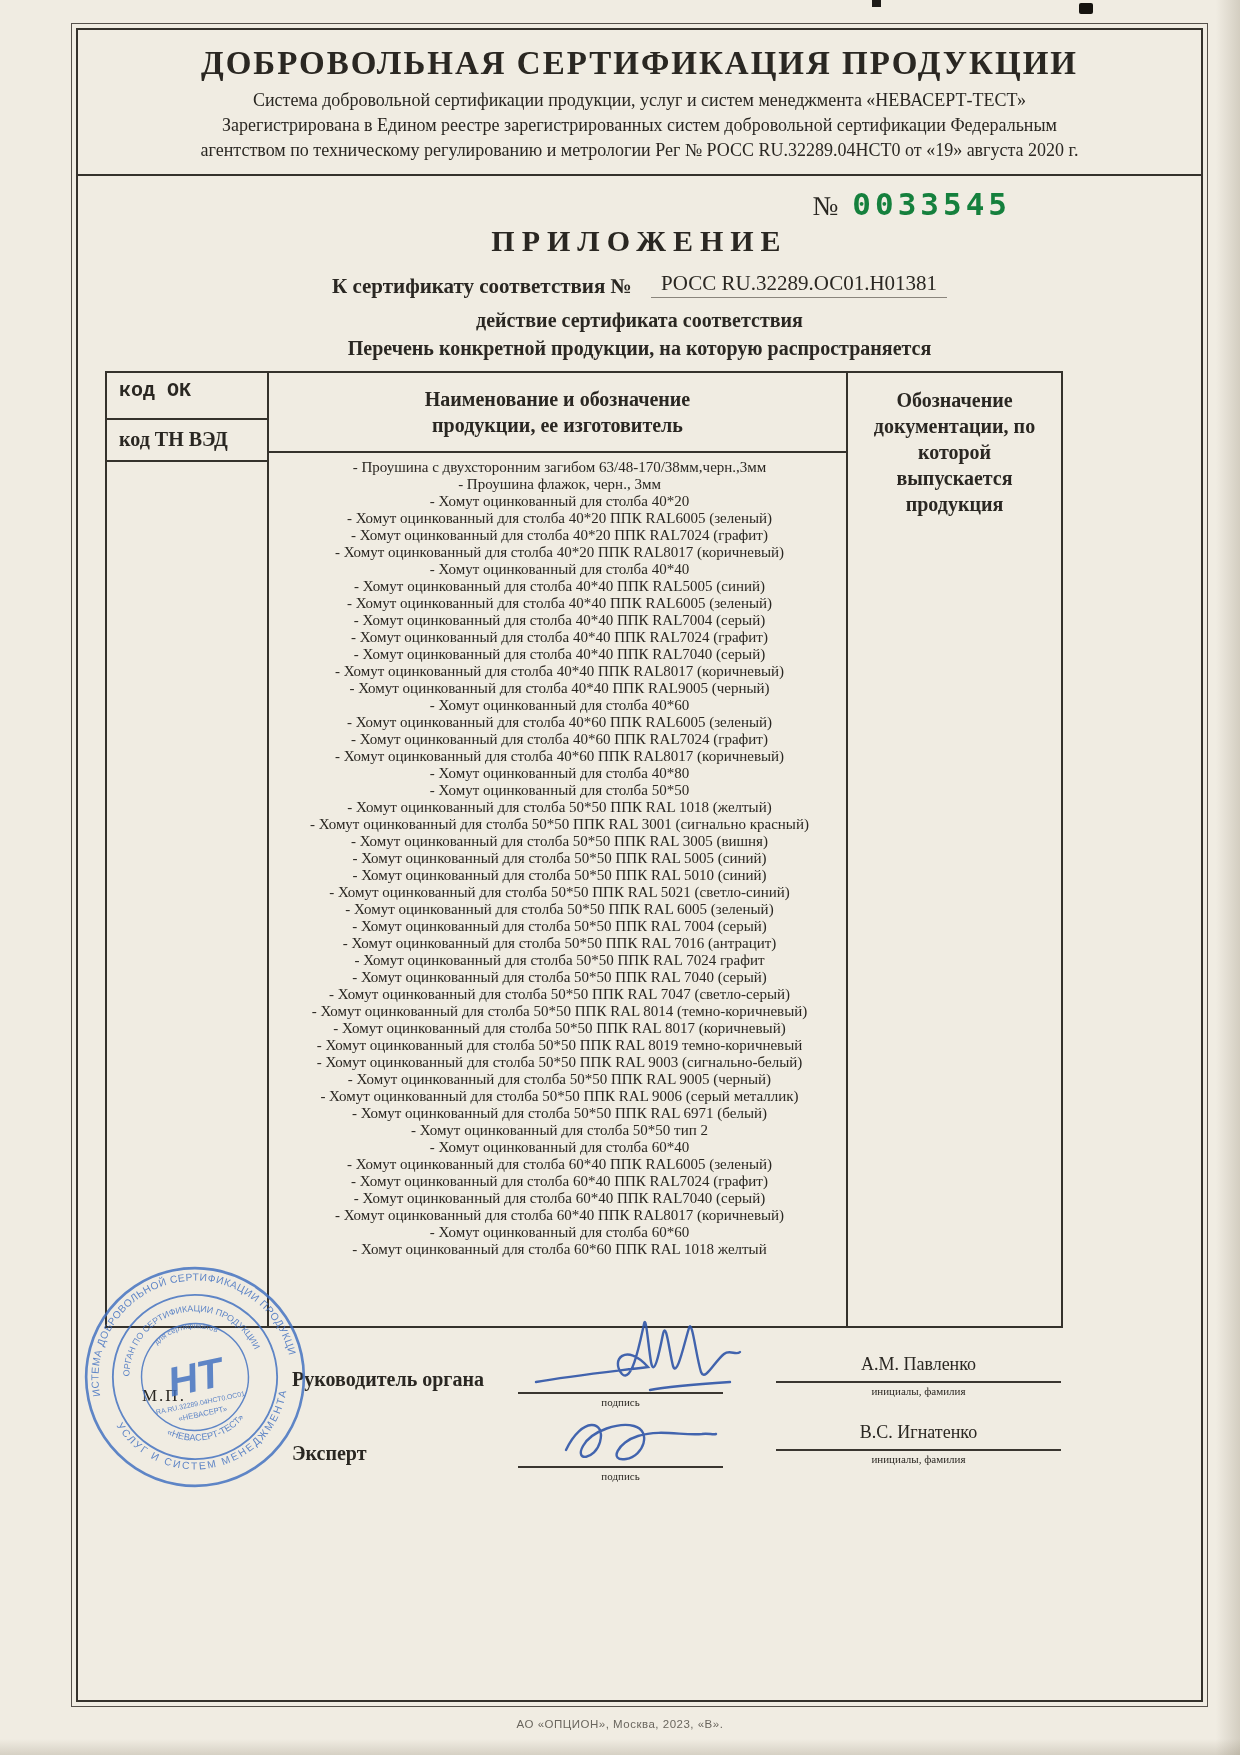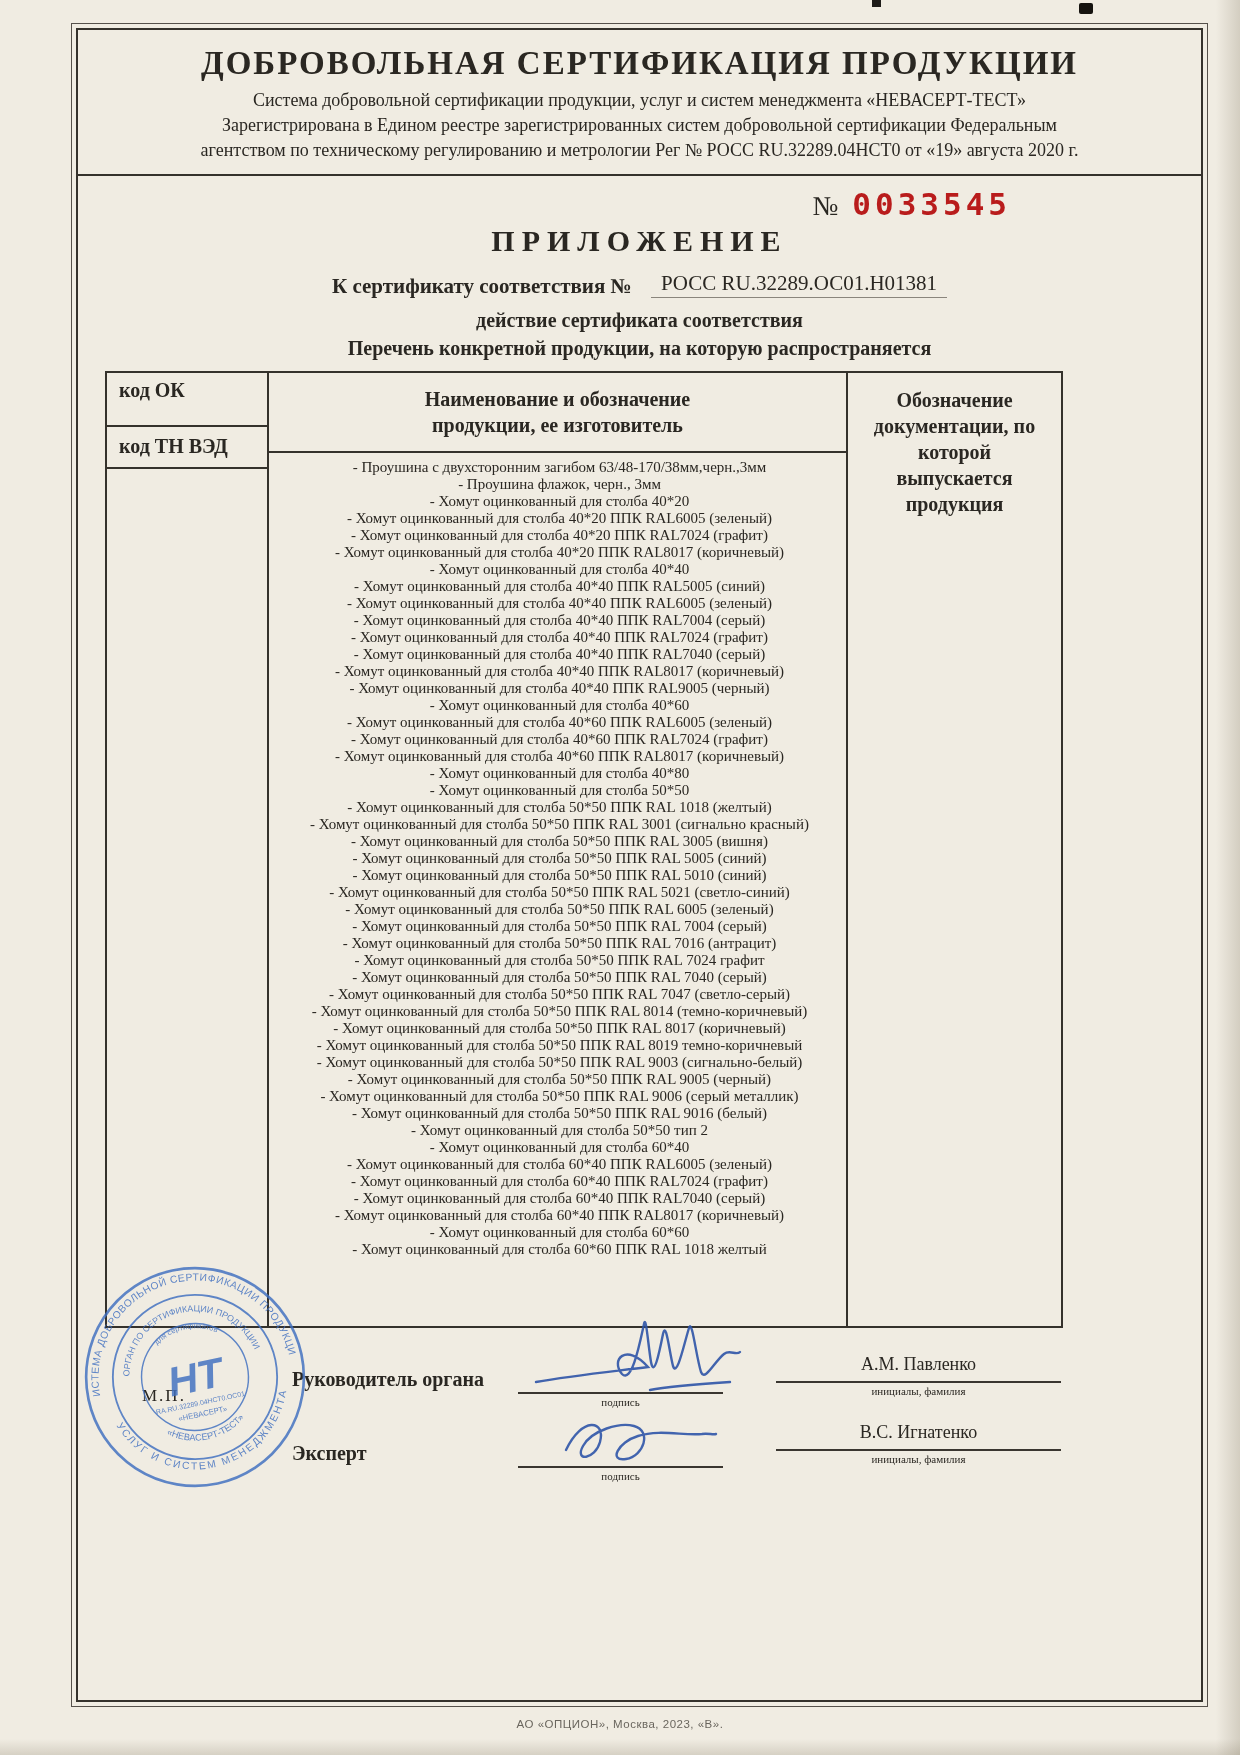--- a/index.html
+++ b/index.html
@@ -26,37 +26,37 @@
 
   
   .header { border-bottom:2px solid #35322c; text-align:center; padding:15px 16px 10px; }
   .header-title { font-size:33px; font-weight:bold; letter-spacing:2px; margin-bottom:6px; white-space:nowrap; }
   .header-sub { font-size:18px; line-height:1.4; }
 
   
   .serial-row { text-align:right; padding-right:190px; margin-top:10px; height:38px; white-space:nowrap; }
   .serial-prefix { font-size:27px; }
   .serial-number { font-family:"DejaVu Sans Mono",monospace; font-size:31px; font-weight:bold;
-    color:#b91c1c; letter-spacing:4px; margin-left:10px; }
+    color:#15803d; letter-spacing:4px; margin-left:10px; }
 
   .appendix-title { text-align:center; font-size:30px; font-weight:bold; letter-spacing:7px; }
 
   .cert-line { text-align:center; margin-top:16px; font-size:21px; white-space:nowrap; }
   .cert-label { font-weight:bold; }
   .cert-value { margin-left:14px; position:relative; top:-3px; padding:0 10px 2px;
     border-bottom:1px solid #8a857c; }
 
   .scope { text-align:center; font-weight:bold; font-size:20px; line-height:1.42; margin-top:7px; }
 
   
   .ptable { display:flex; margin:9px 0 0 27px; width:958px; height:957px; border:2px solid #35322c; }
   .colA { width:162px; border-right:2px solid #35322c; }
   .colB { width:579px; border-right:2px solid #35322c; display:flex; flex-direction:column; }
   .colC { flex:1; }
-  .codeok   { height:54px; border-bottom:2px solid #35322c; font-weight:bold; font-size:20px; padding:6px 0 0 12px; }
+  .codeok   { height:47px; border-bottom:2px solid #35322c; font-weight:bold; font-size:20px; padding:6px 0 0 12px;font-family:Liberation Mono, monospace; }
   .codetn   { height:42px; border-bottom:2px solid #35322c; font-weight:bold; font-size:20px; padding:8px 0 0 12px; }
   .colB-hdr { height:80px; border-bottom:2px solid #35322c; display:flex; align-items:center; justify-content:center;
     text-align:center; font-weight:bold; font-size:20px; line-height:1.3; white-space:pre-line; }
   .colC-hdr { padding-top:14px; text-align:center; font-weight:bold; font-size:20px; line-height:1.3; white-space:pre-line; }
   .product-list { padding:6px 6px 0 10px; font-size:15px; line-height:17px; overflow:hidden; flex:1;text-align:center; }
 
   
   .signatures { position:relative; width:100%; height:210px; }
   .role-label { position:absolute; font-weight:bold; font-size:20px; z-index:2; }
   .pos-head-label { left:214px; top:40px; }
@@ -200,21 +200,21 @@
             <div class="product-item">- Хомут оцинкованный для столба 50*50 ППК RAL 8017 (коричневый)</div>
 
             <div class="product-item">- Хомут оцинкованный для столба 50*50 ППК RAL 8019 темно-коричневый</div>
 
             <div class="product-item">- Хомут оцинкованный для столба 50*50 ППК RAL 9003 (сигнально-белый)</div>
 
             <div class="product-item">- Хомут оцинкованный для столба 50*50 ППК RAL 9005 (черный)</div>
 
             <div class="product-item">- Хомут оцинкованный для столба 50*50 ППК RAL 9006 (серый металлик)</div>
 
-            <div class="product-item">- Хомут оцинкованный для столба 50*50 ППК RAL 9016 (белый)</div>
+            <div class="product-item">- Хомут оцинкованный для столба 50*50 ППК RAL 6971 (белый)</div>
 
             <div class="product-item">- Хомут оцинкованный для столба 50*50 тип 2</div>
 
             <div class="product-item">- Хомут оцинкованный для столба 60*40</div>
 
             <div class="product-item">- Хомут оцинкованный для столба 60*40 ППК RAL6005 (зеленый)</div>
 
             <div class="product-item">- Хомут оцинкованный для столба 60*40 ППК RAL7024 (графит)</div>
 
             <div class="product-item">- Хомут оцинкованный для столба 60*40 ППК RAL7040 (серый)</div>

